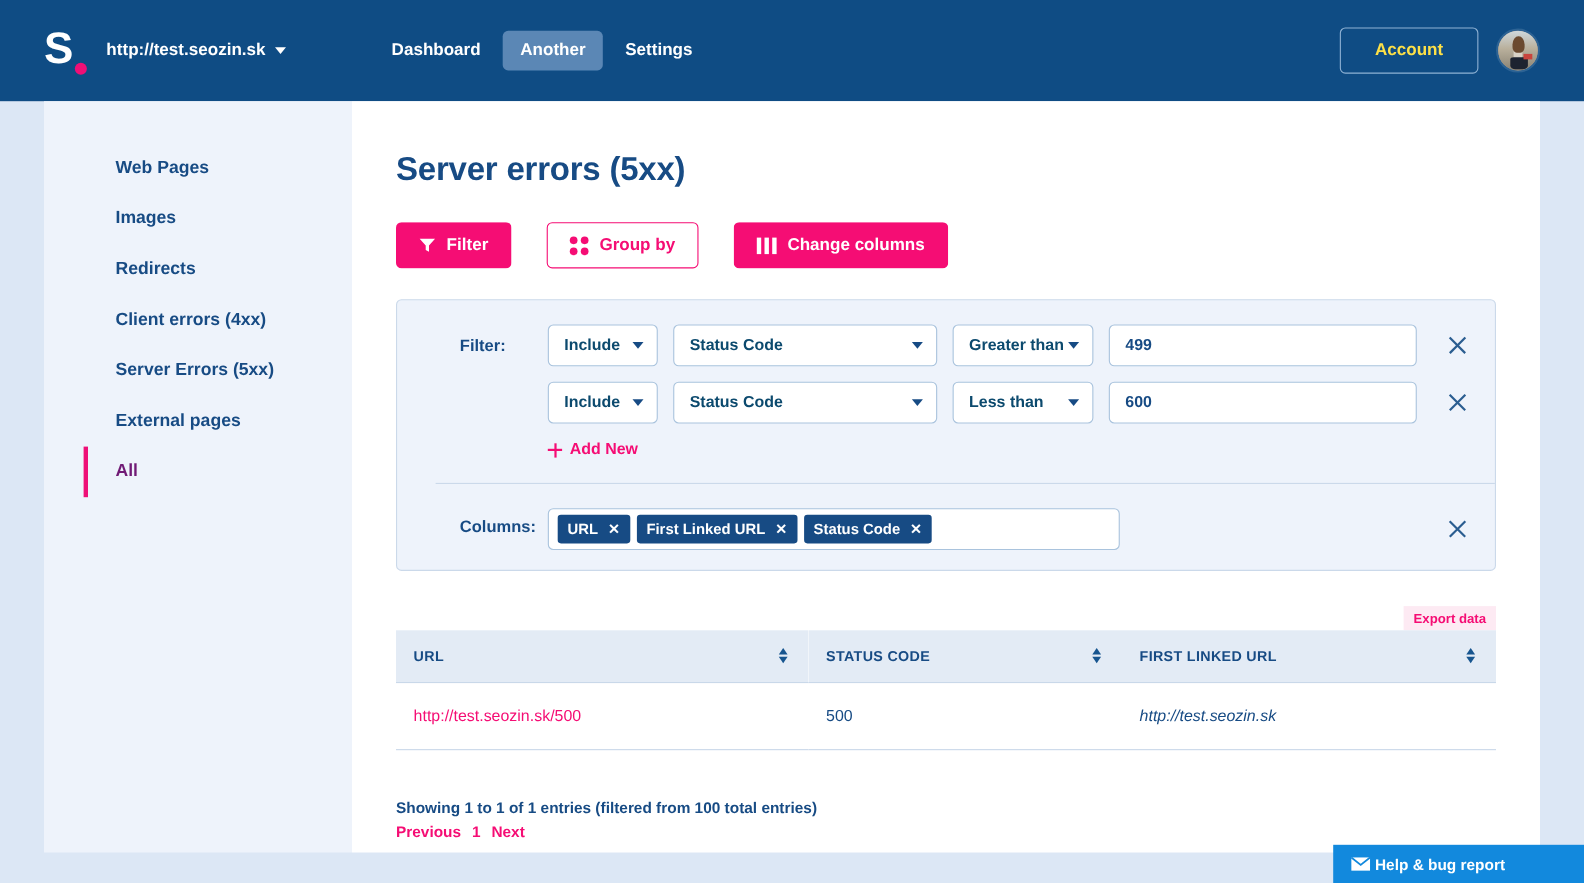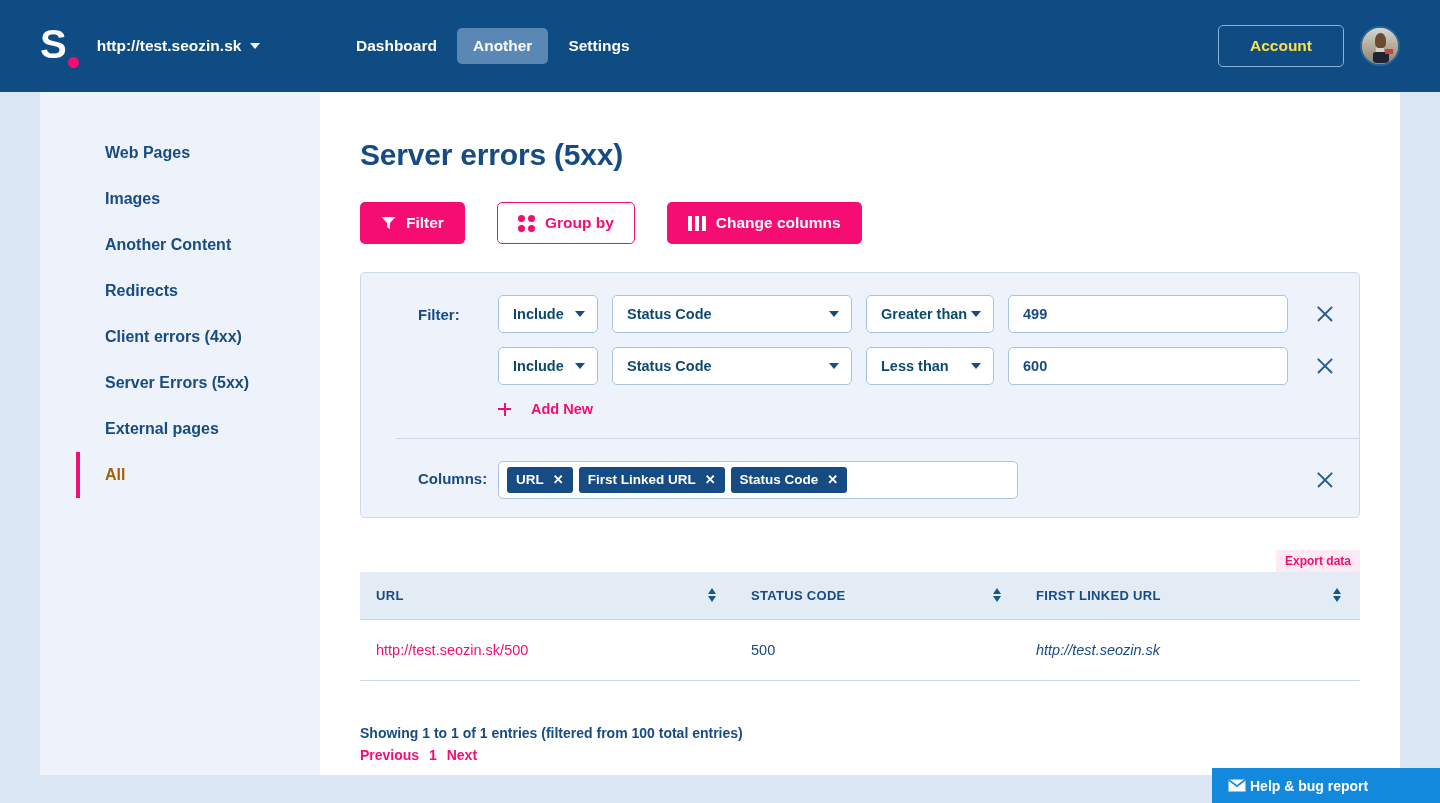--- a/index.html
+++ b/index.html
@@ -75,21 +75,21 @@
   
   .sidebar {
     position: absolute; left: 40px; top: 92px; width: 280px; height: 683px;
     background: #eef3fb;
   }
   .side-list { padding-top: 38px; }
   .side-item {
     position: relative; padding: 14px 0 14px 30px;
     color: #174b84; font-size: 16px; font-weight: 700; cursor: pointer; margin-left: 35px;
   }
-  .side-item.active { color: #a16207; }
+  .side-item.active { color: #701a75; }
   .side-item.active::before {
     content: ""; position: absolute; left: 1px; top: 0; bottom: 0;
     width: 4px; background: #ee0f77;
   }
 
   
   .main {
     position: absolute; left: 320px; top: 92px; width: 1080px; height: 683px;
     background: #ffffff; padding: 46px 40px 0 40px; overflow: hidden;
   }
@@ -152,21 +152,21 @@
     position: relative; cursor: pointer; flex: 0 0 20px;
   }
   .row-x::before, .row-x::after {
     content: ""; position: absolute; left: 0; top: 9px; width: 20px; height: 1.8px;
     background: #2a5d90;
   }
   .row-x::before { transform: rotate(45deg); }
   .row-x::after  { transform: rotate(-45deg); }
 
   .add-new {
-    display: inline-flex; align-items: center; gap: 20px; color: #f50d74;
+    display: inline-flex; align-items: center; gap: 7px; color: #f50d74;
     font-size: 14.5px; font-weight: 700; cursor: pointer; margin-top: 2px;
   }
   .plus { position: relative; width: 13px; height: 13px; }
   .plus::before, .plus::after {
     content: ""; position: absolute; background: #f50d74;
   }
   .plus::before { left: 0; top: 5.5px; width: 13px; height: 2.2px; }
   .plus::after  { top: 0; left: 5.5px; height: 13px; width: 2.2px; }
 
   .tags-box {
@@ -258,21 +258,20 @@
         <span class="legs"></span>
         <span class="book"></span>
       </div>
     </div>
   </div>
 
   <div class="sidebar">
     <div class="side-list">
       <div class="side-item">Web Pages</div>
       <div class="side-item">Images</div>
-      <div class="side-item">Another Content</div>
       <div class="side-item">Redirects</div>
       <div class="side-item">Client errors (4xx)</div>
       <div class="side-item">Server Errors (5xx)</div>
       <div class="side-item">External pages</div>
       <div class="side-item active">All</div>
     </div>
   </div>
 
   <div class="main">
     <div class="page-title">Server errors (5xx)</div>

